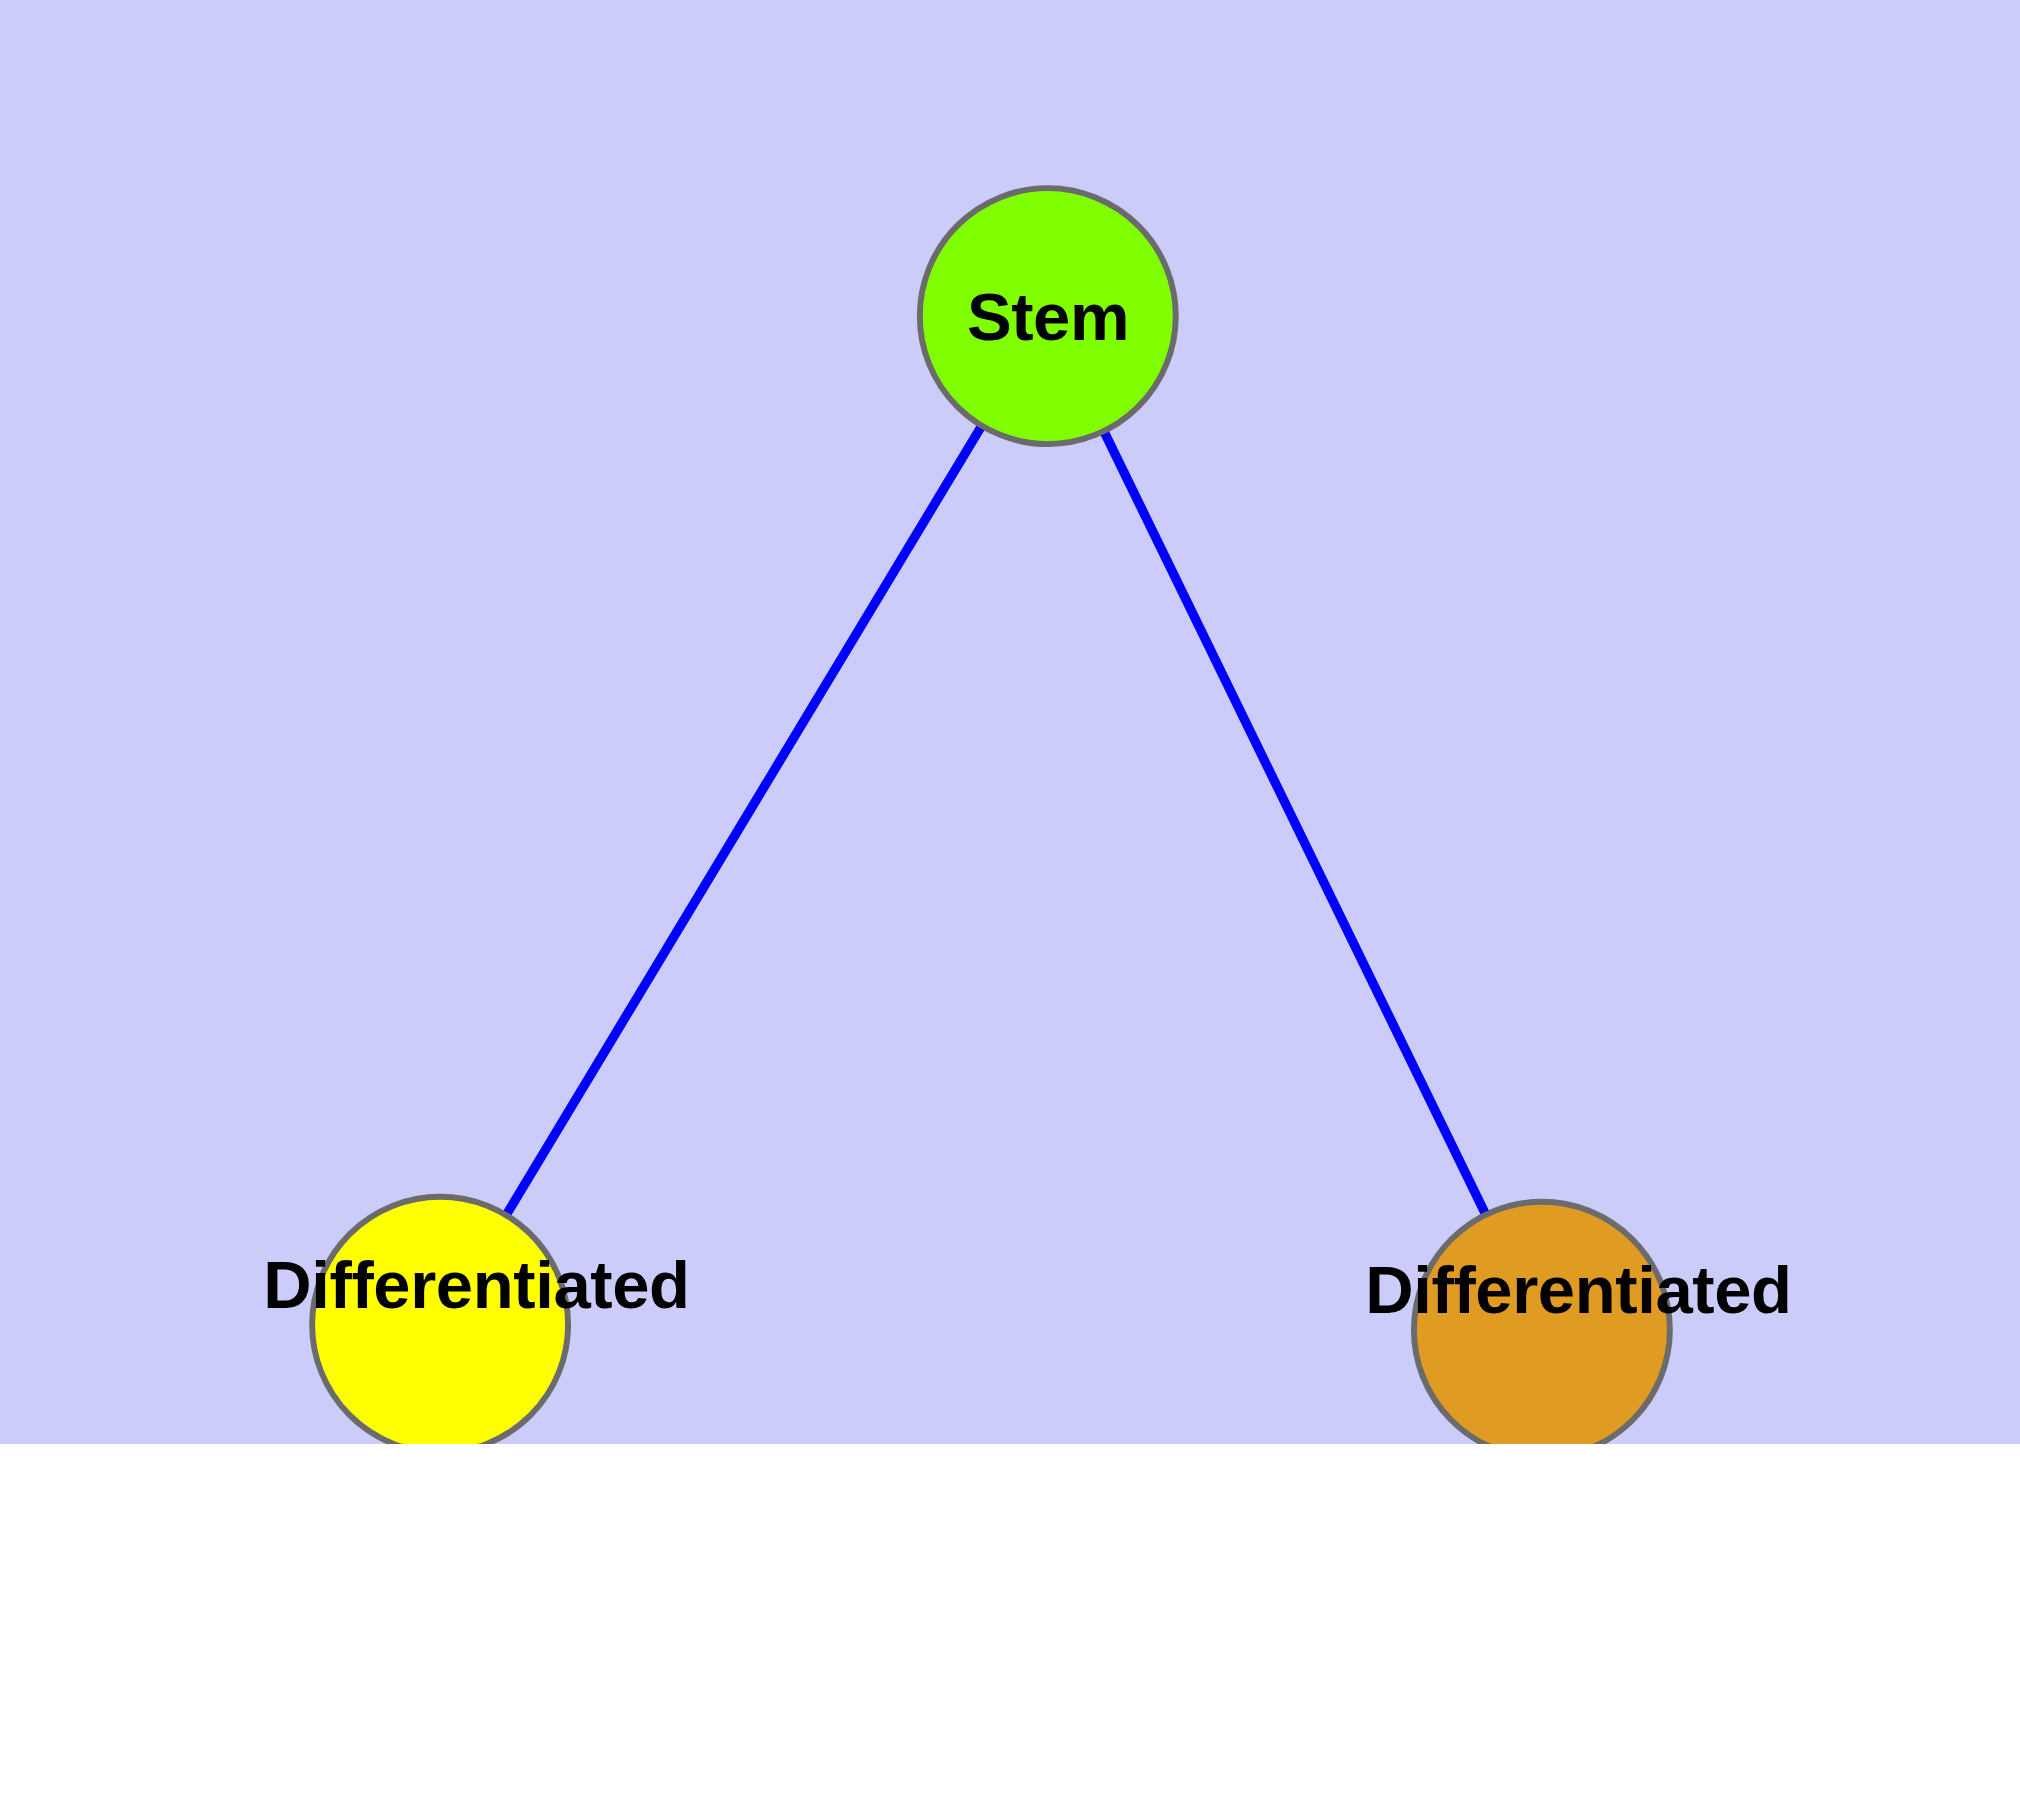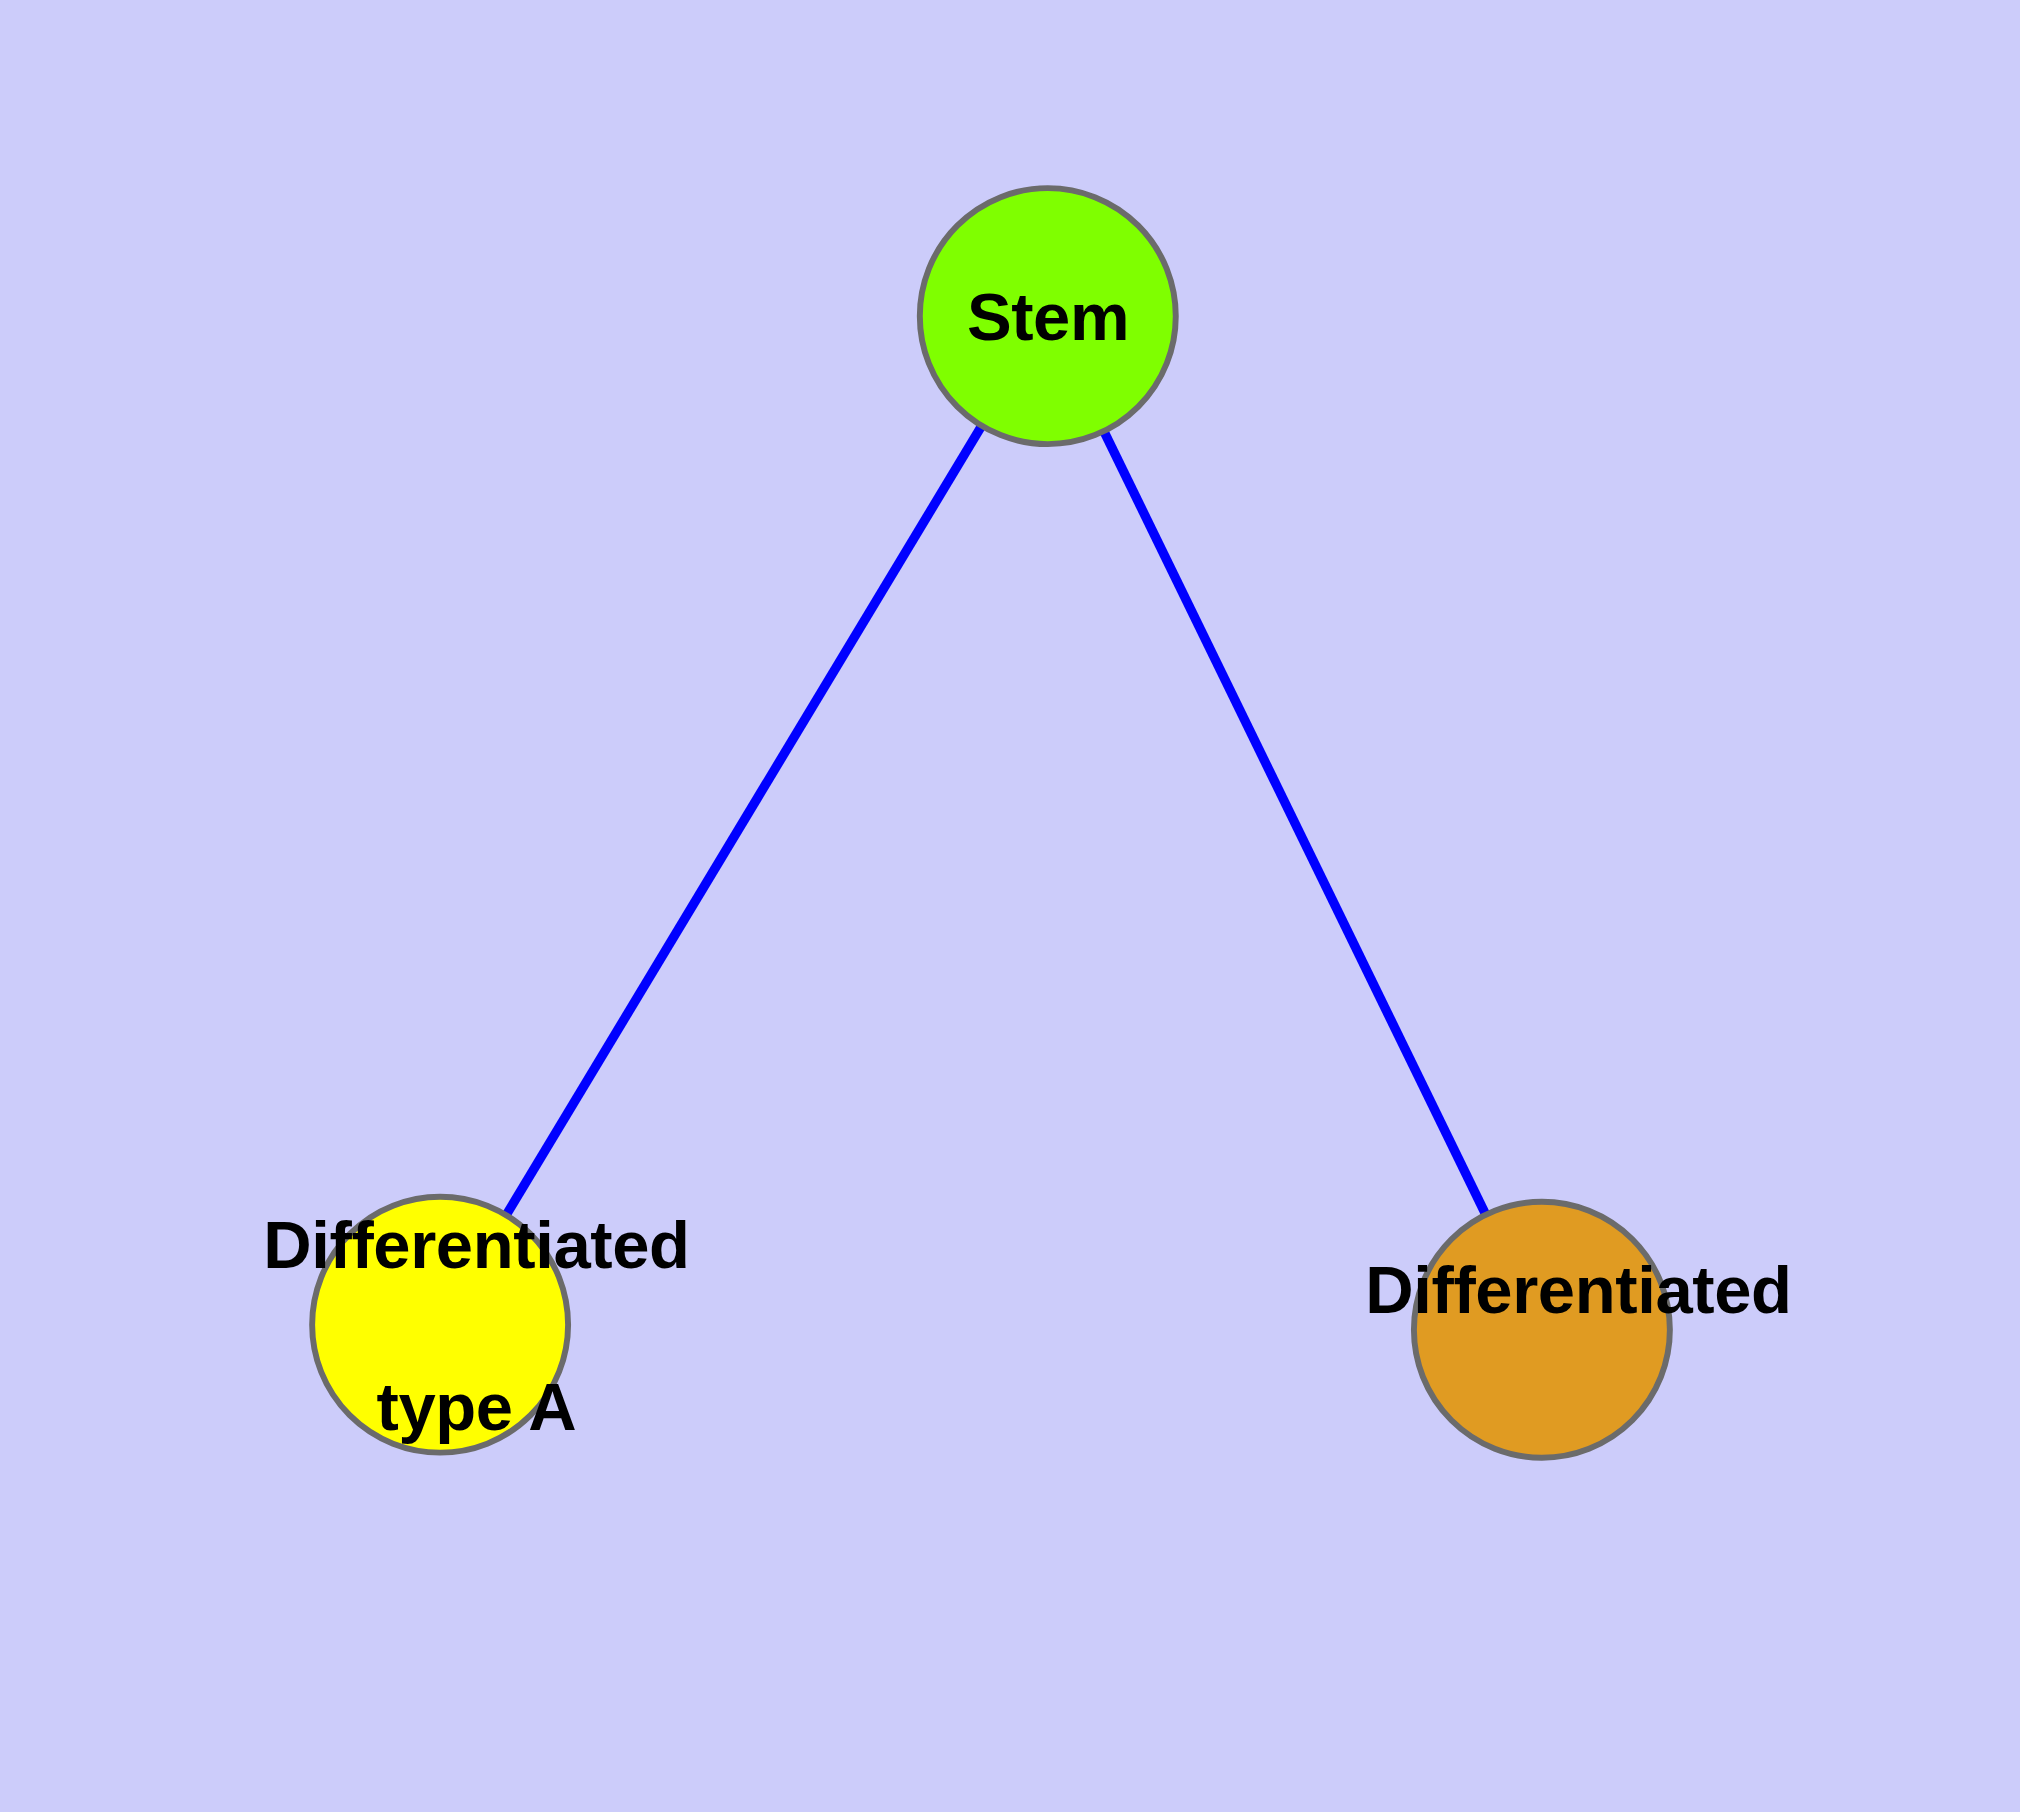--- a/index.html
+++ b/index.html
@@ -38,21 +38,21 @@
     white-space: pre;
     letter-spacing: -0.4px;
     transform: translate(-50%, -50%);
     pointer-events: none;
     -webkit-font-smoothing: antialiased;
   }
 </style>
 </head>
 <body>
 
-<div id="canvas" style="width: 2021px; height: 1812px;">
+<div id="canvas" style="width: 2021px; height: 1444px;">
 
   <div id="bg-rect" style="width: 2021px; height: 1812px; background: rgb(204, 204, 250);"></div>
 
   <svg id="graph-svg" viewBox="0 0 2384 2138" xmlns="http://www.w3.org/2000/svg" style="width: 2021px; height: 1812px;">
 
     <g>
       <line id="edge-stem-a" x1="1236" y1="373" x2="519" y2="1563" stroke="#0000ff" stroke-width="11" stroke-linecap="butt"></line>
       <line id="edge-stem-b" x1="1236" y1="373" x2="1819" y2="1569" stroke="#0000ff" stroke-width="11" stroke-linecap="butt"></line>
     </g>
 
@@ -60,21 +60,20 @@
       <circle id="node-stem" cx="1236" cy="373" r="151" fill="#7fff00" stroke="#6b6b6b" stroke-width="7"></circle>
       <circle id="node-diff-a" cx="519" cy="1563" r="151" fill="#ffff00" stroke="#6b6b6b" stroke-width="7"></circle>
       <circle id="node-diff-b" cx="1819" cy="1569" r="151" fill="#e09b22" stroke="#6b6b6b" stroke-width="7"></circle>
     </g>
   </svg>
 
   <div class="node-label" id="label-stem" style="left: 1048px; top: 316px; font-size: 67px; color: rgb(0, 0, 0);">Stem</div>
 
   <div class="node-label" id="label-diff-a" style="left: 440px; top: 1325px; font-size: 67px; color: rgb(0, 0, 0);">
     <span>Differentiated</span><br>
-    <span>type A</span>
   </div>
 
   <div class="node-label" id="label-diff-b" style="left: 1542px; top: 1330px; font-size: 67px; color: rgb(0, 0, 0);">
     <span>Differentiated</span><br>
   </div>
 
 </div>
 
 
 </body></html>

